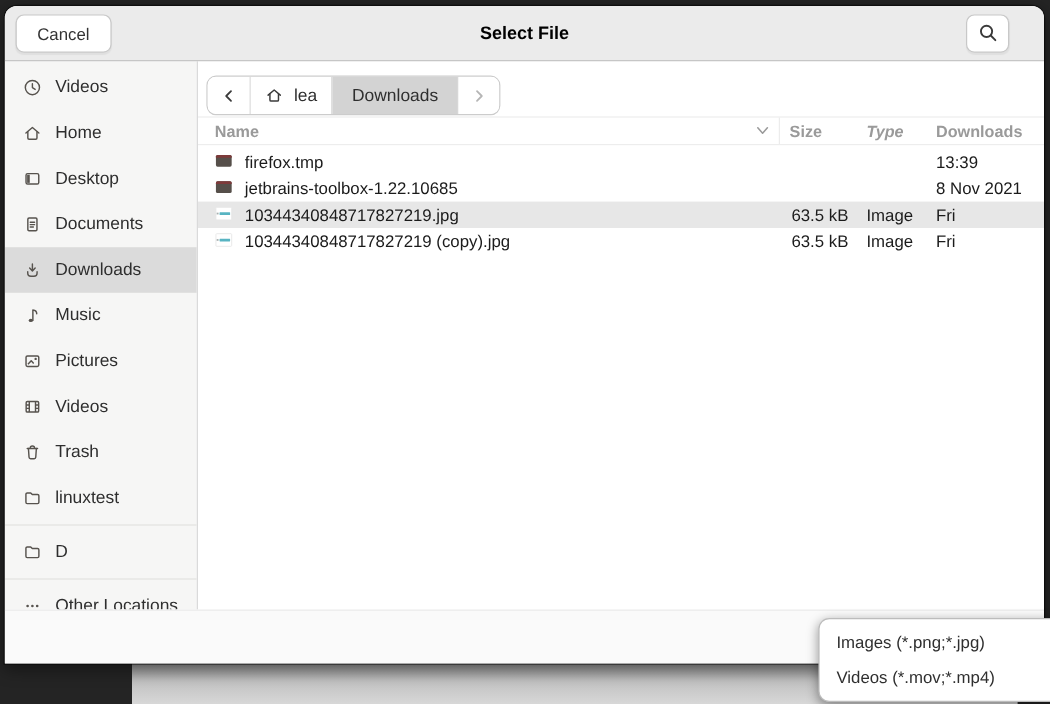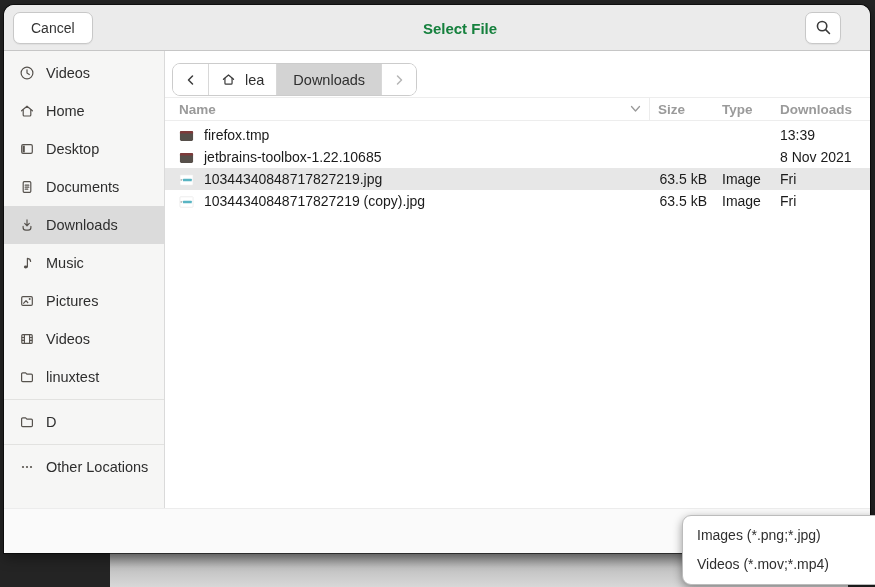--- a/index.html
+++ b/index.html
@@ -14,21 +14,21 @@
 
   
   .dialog{position:absolute;left:4px;top:5px;width:866px;height:548px;
     background:var(--dialog-bg,#fafafa);border-radius:10px 10px 0 0;
     box-shadow:0 0 0 1px rgba(0,0,0,.55),0 4px 14px rgba(0,0,0,.45);
     display:flex;flex-direction:column;overflow:hidden;}
 
   .titlebar{flex:0 0 46px;background:var(--titlebar-bg,#ebebeb);border-bottom:1px solid #c6c6c6;
     display:flex;align-items:center;padding:0 22px 0 9px;position:relative;}
   .title{position:absolute;left:50%;top:50%;transform:translate(-50%,-50%);
-    font-size:15px;font-weight:bold;color:#15803d;white-space:nowrap;margin-left:23px;}
+    font-size:15px;font-weight:bold;color:#000000;white-space:nowrap;}
   .tb-spacer{flex:1;}
   .btn{background:#ffffff;border:1px solid #c8c8c8;border-radius:7px;height:32px;
     padding:0 17px;font-size:14px;color:#333333;display:flex;align-items:center;justify-content:center;
     font-family:inherit;box-shadow:0 1px 1px rgba(0,0,0,.05);}
   .btn-icon{width:36px;padding:0;margin-right:7px;}
   .btn svg{display:block;}
 
   .content{flex:0 0 457px;display:flex;min-height:0;}
 
   
@@ -53,28 +53,28 @@
   .pb-home{gap:9px;padding:0 12px;}
   .pb-current{padding:0 16px;background:var(--breadcrumb-active,#d3d3d3);}
   .pb-fwd{width:34px;border-right:none;}
 
   .listheader{flex:0 0 24px;display:grid;grid-template-columns:1fr 62px 58px 90px;
     align-items:center;border-top:1px solid #ededed;border-bottom:1px solid #ededed;
     padding-right:10px;color:var(--header-text,#9a9a9a);font-size:13.5px;font-weight:bold;}
   .lh-name{display:flex;align-items:center;justify-content:space-between;
     padding:0 8px 0 14px;border-right:1px solid #ececec;height:100%;}
   .lh-size{padding-left:8px;}
-  .lh-type{padding-left:10px;}
+  .lh-type{padding-left:10px;font-style:italic;}
   .lh-mod{padding-left:10px;}
 
   .rows{flex:1;padding-top:3px;overflow:hidden;}
   .row{display:grid;grid-template-columns:1fr 62px 58px 90px;align-items:center;
     height:22px;padding-right:10px;font-size:14px;color:#1b1b1b;}
   .row.selected{background:var(--row-selected,#e7e7e7);}
-  .cell-name{display:flex;align-items:flex-end;gap:9px;padding-left:13px;min-width:0;
+  .cell-name{display:flex;align-items:flex-start;gap:9px;padding-left:13px;min-width:0;
     white-space:nowrap;overflow:hidden;}
   .fic{width:17px;height:14px;flex:none;display:flex;align-items:center;}
   .fic .icsvg{width:17px;height:14px;display:block;}
   .cell-size{text-align:right;padding-right:5px;}
   .cell-type{padding-left:10px;}
   .cell-mod{padding-left:10px;}
 
   .footer-strip{flex:1;background:#fafafa;border-top:1px solid #ececec;}
 
   
@@ -261,20 +261,31 @@
               <span class="sic">
                 <svg class="icsvg" viewBox="0 0 16 16" aria-hidden="true">
                   <use href="#i-videos"></use>
                 </svg>
               </span>
               <span class="side-label">Videos</span>
             </div>
 
           </div>
 
+          <div class="side-entry">
+            <div class="side-item">
+              <span class="sic">
+                <svg class="icsvg" viewBox="0 0 16 16" aria-hidden="true">
+                  <use href="#i-trash"></use>
+                </svg>
+              </span>
+              <span class="side-label">Trash</span>
+            </div>
+
+          </div>
 
           <div class="side-entry">
             <div class="side-item">
               <span class="sic">
                 <svg class="icsvg" viewBox="0 0 16 16" aria-hidden="true">
                   <use href="#i-folder"></use>
                 </svg>
               </span>
               <span class="side-label">linuxtest</span>
             </div>

